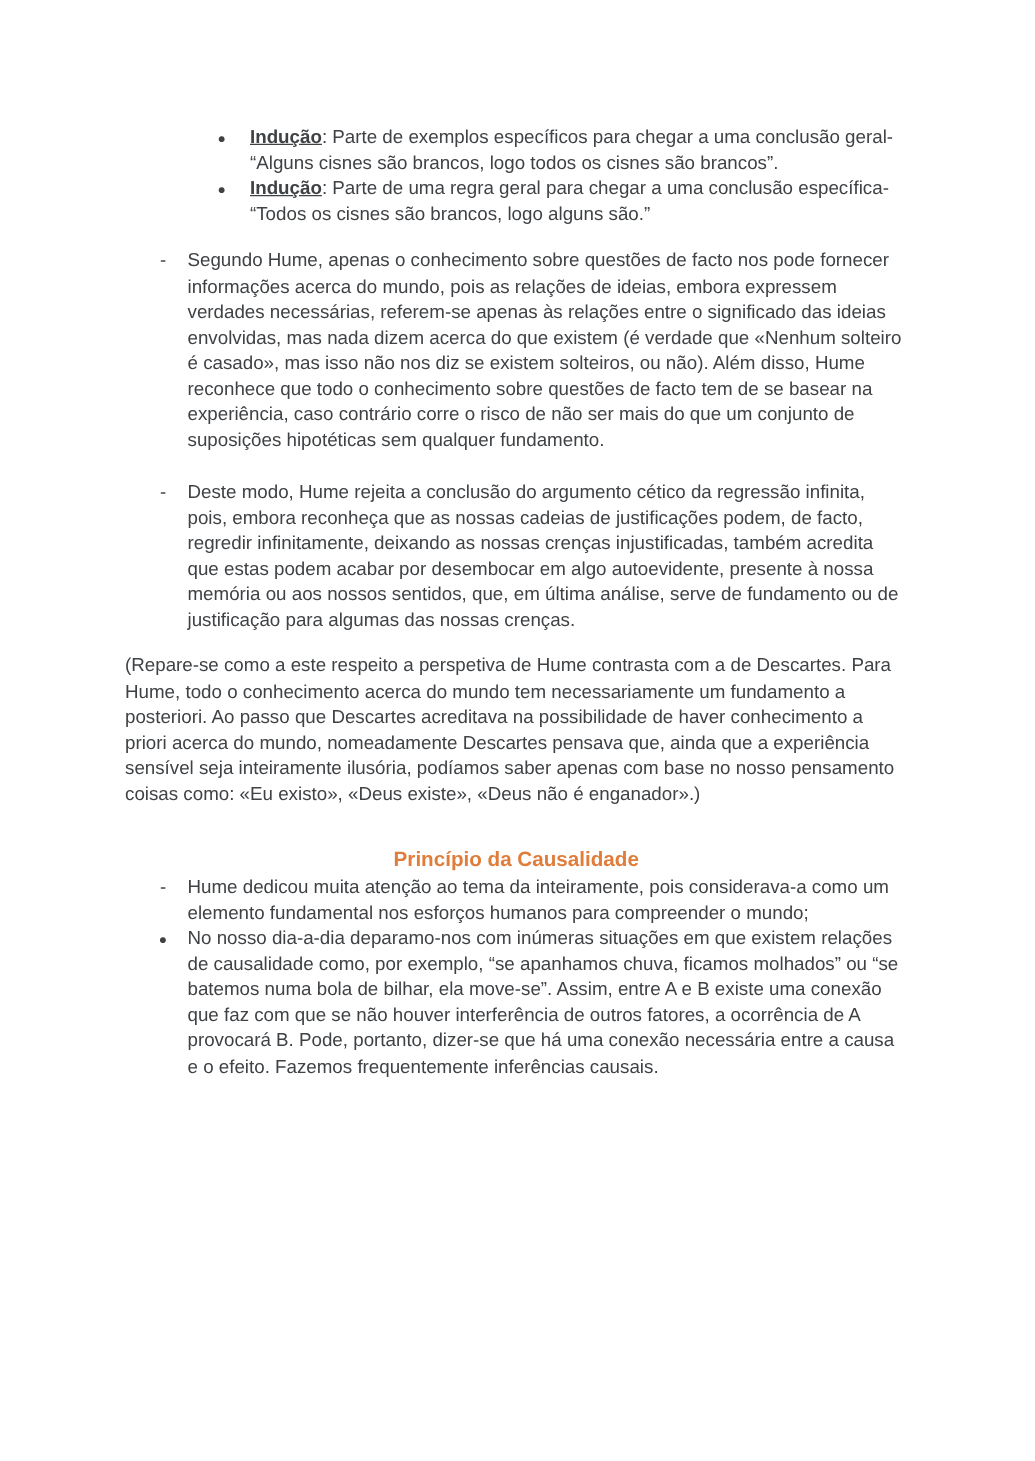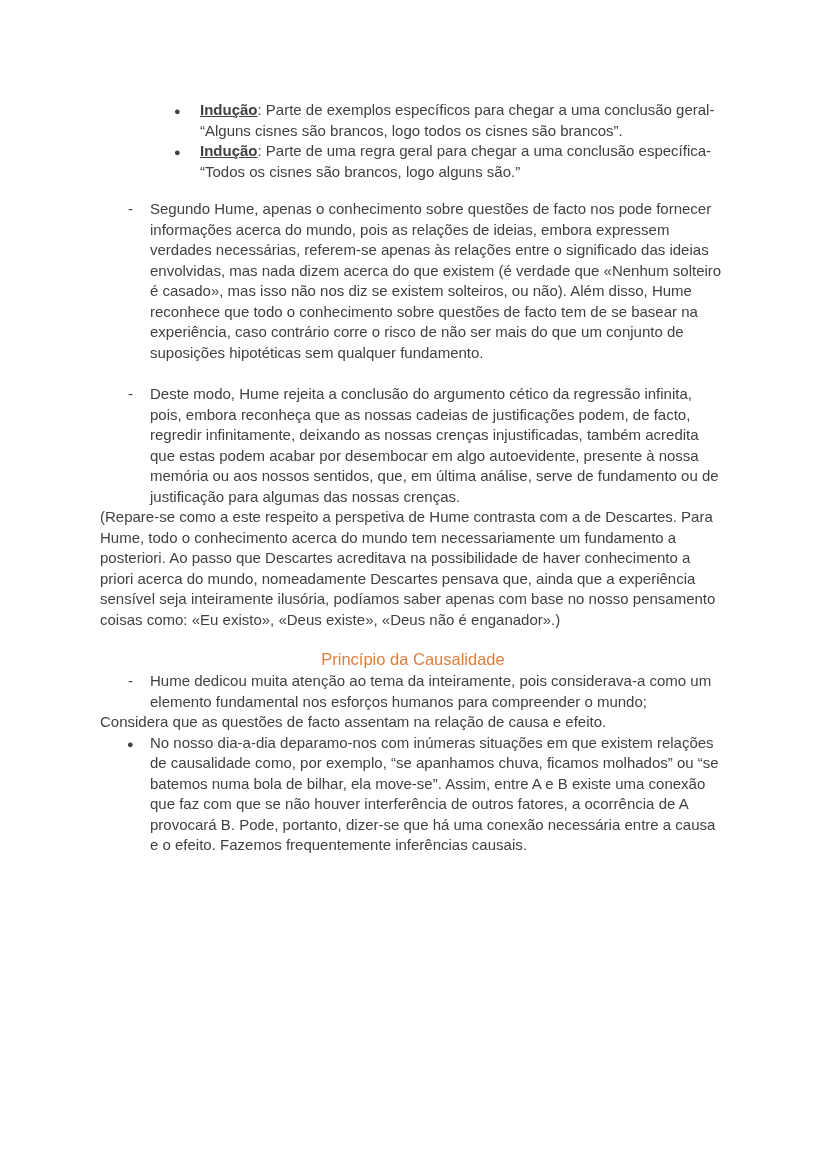--- a/index.html
+++ b/index.html
@@ -29,26 +29,26 @@
   
   .dash-item { margin-left: 28px; }
   .dash-item .marker { width: 22px; }
   
   .bullet-shallow { margin-left: 27px; }
   .bullet-shallow .marker { width: 23px; font-size: 11px; line-height: 20.5px; padding-top: 1px; }
   .text { flex: 1 1 auto; }
   .lead-bold-underline { font-weight: bold; text-decoration: underline; margin-top: 24px; }
   .gap-md { margin-top: 17px; }
   .gap-lg { margin-top: 21px; }
-  .plain-par { margin-top: 0; }
+  .plain-par { margin-top: 16px; }
   .section-heading {
-    margin-top: 17px;
+    margin-top: 30px;
     text-align: center;
     color: #E07D3B;
-    font-weight: 400;
+    font-weight: 700;
     font-size: 16.5px;
     line-height: 24px;
   }
   .sub-heading {
     margin-top: 15px;
     font-weight: bold;
     color: #3f4245;
   }
   .full-line { margin-top: 0; }
 </style>
@@ -79,21 +79,20 @@
 
   <div class="plain-par">(Repare-se como a este respeito a perspetiva de Hume contrasta com a de Descartes. Para Hume, todo o conhecimento acerca do mundo tem necessariamente um fundamento a posteriori. Ao passo que Descartes acreditava na possibilidade de haver conhecimento a priori acerca do mundo, nomeadamente Descartes pensava que, ainda que a experiência sensível seja inteiramente ilusória, podíamos saber apenas com base no nosso pensamento coisas como: «Eu existo», «Deus existe», «Deus não é enganador».)</div>
 
   <div class="section-heading">Princípio da Causalidade</div>
 
   <div class="row dash-item">
     <span class="marker">-</span>
     <span class="text">Hume dedicou muita atenção ao tema da inteiramente, pois considerava-a como um elemento fundamental nos esforços humanos para compreender o mundo;</span>
   </div>
 
-  <div class="full-line">Considera que as questões de facto assentam na relação de causa e efeito.</div>
 
 
   <div class="row bullet-shallow">
     <span class="marker">●</span>
     <span class="text">No nosso dia-a-dia deparamo-nos com inúmeras situações em que existem relações de causalidade como, por exemplo, “se apanhamos chuva, ficamos molhados” ou “se batemos numa bola de bilhar, ela move-se”. Assim, entre A e B existe uma conexão que faz com que se não houver interferência de outros fatores, a ocorrência de A provocará B. Pode, portanto, dizer-se que há uma conexão necessária entre a causa e o efeito. Fazemos frequentemente inferências causais.</span>
   </div>
 
 </div>
 
 </body></html>

